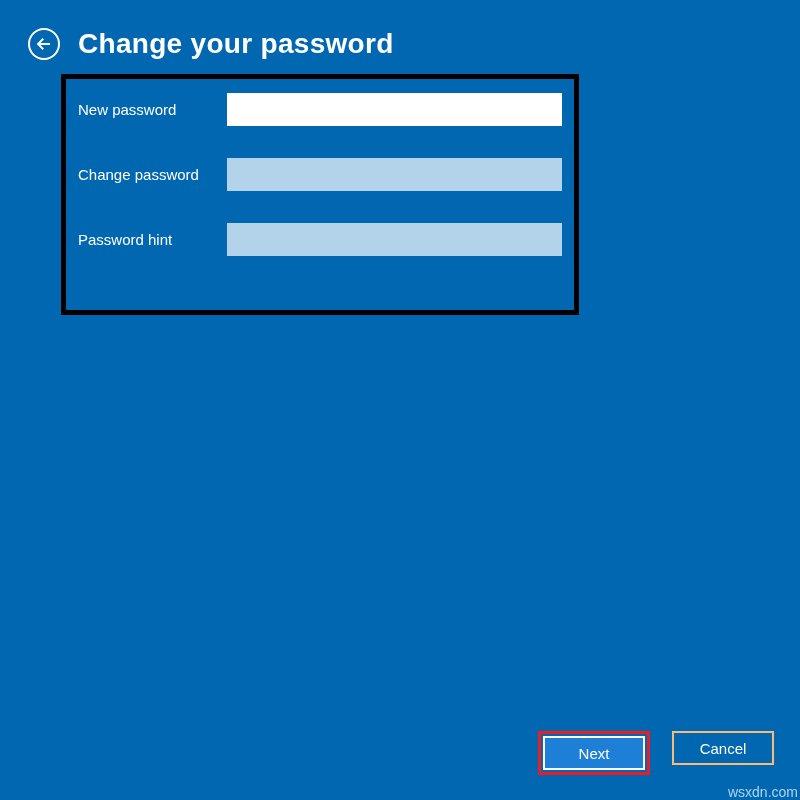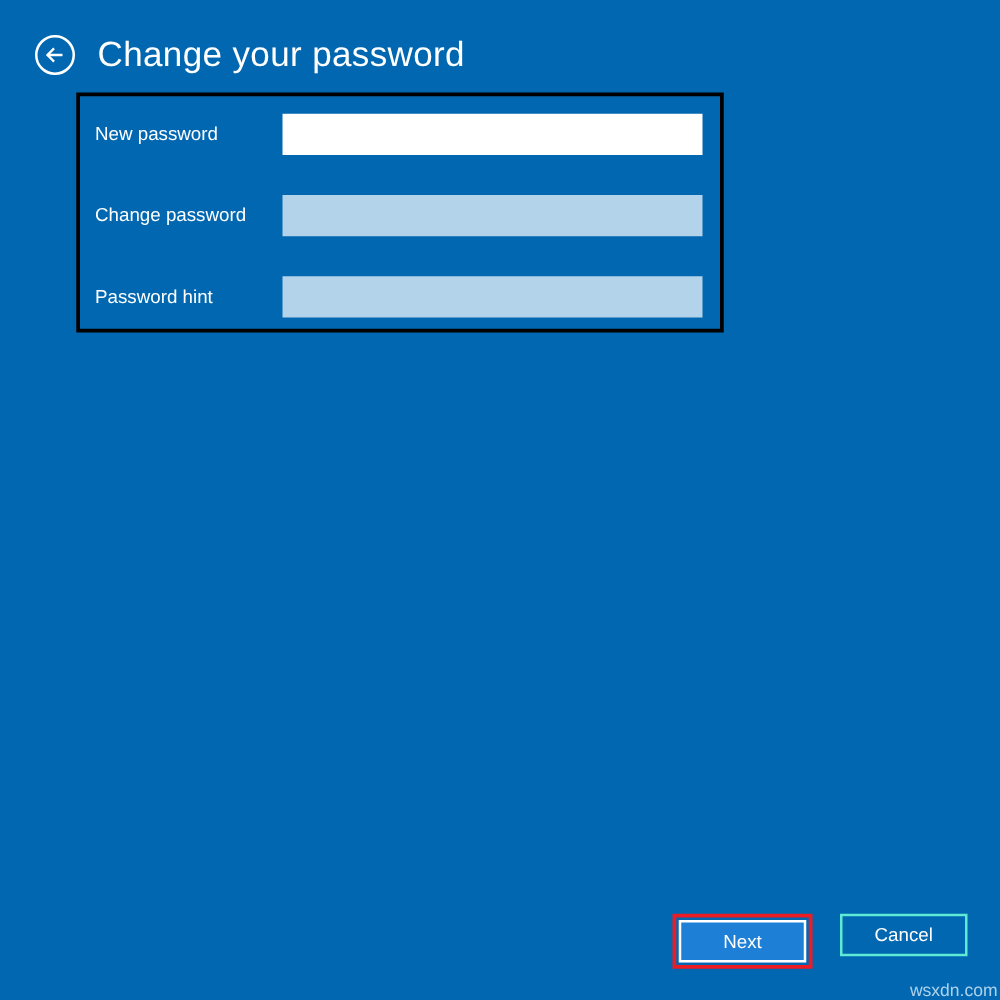--- a/index.html
+++ b/index.html
@@ -34,30 +34,30 @@
     }
     .back-icon svg {
       width: 18px;
       height: 18px;
       fill: none;
       stroke: #ffffff;
       stroke-width: 2.5;
     }
     .title {
       font-size: 28px;
-      font-weight: 400;
+      font-weight: 700;
       letter-spacing: 0.3px;
     }
     .form-box {
       position: absolute;
       left: 61px;
       top: 74px;
       width: 518px;
-      height: 192px;
-      border: 3px solid #000000;
+      height: 241px;
+      border: 5px solid #000000;
       padding: 14px 12px 12px 12px;
     }
     .form-row {
       display: flex;
       align-items: center;
       margin-bottom: 32px;
     }
     .form-row:last-child {
       margin-bottom: 12px;
     }
@@ -89,21 +89,21 @@
       gap: 22px;
       align-items: flex-start;
     }
     .next-wrap {
       border: 3px solid #ec1c24;
       padding: 2px;
     }
     .btn {
       width: 102px;
       height: 34px;
-      border: 2px solid #5eead4;
+      border: 2px solid #fdba74;
       background: transparent;
       color: #ffffff;
       font-size: 15px;
       font-family: inherit;
       cursor: pointer;
       display: flex;
       align-items: center;
       justify-content: center;
     }
     .btn-primary {

